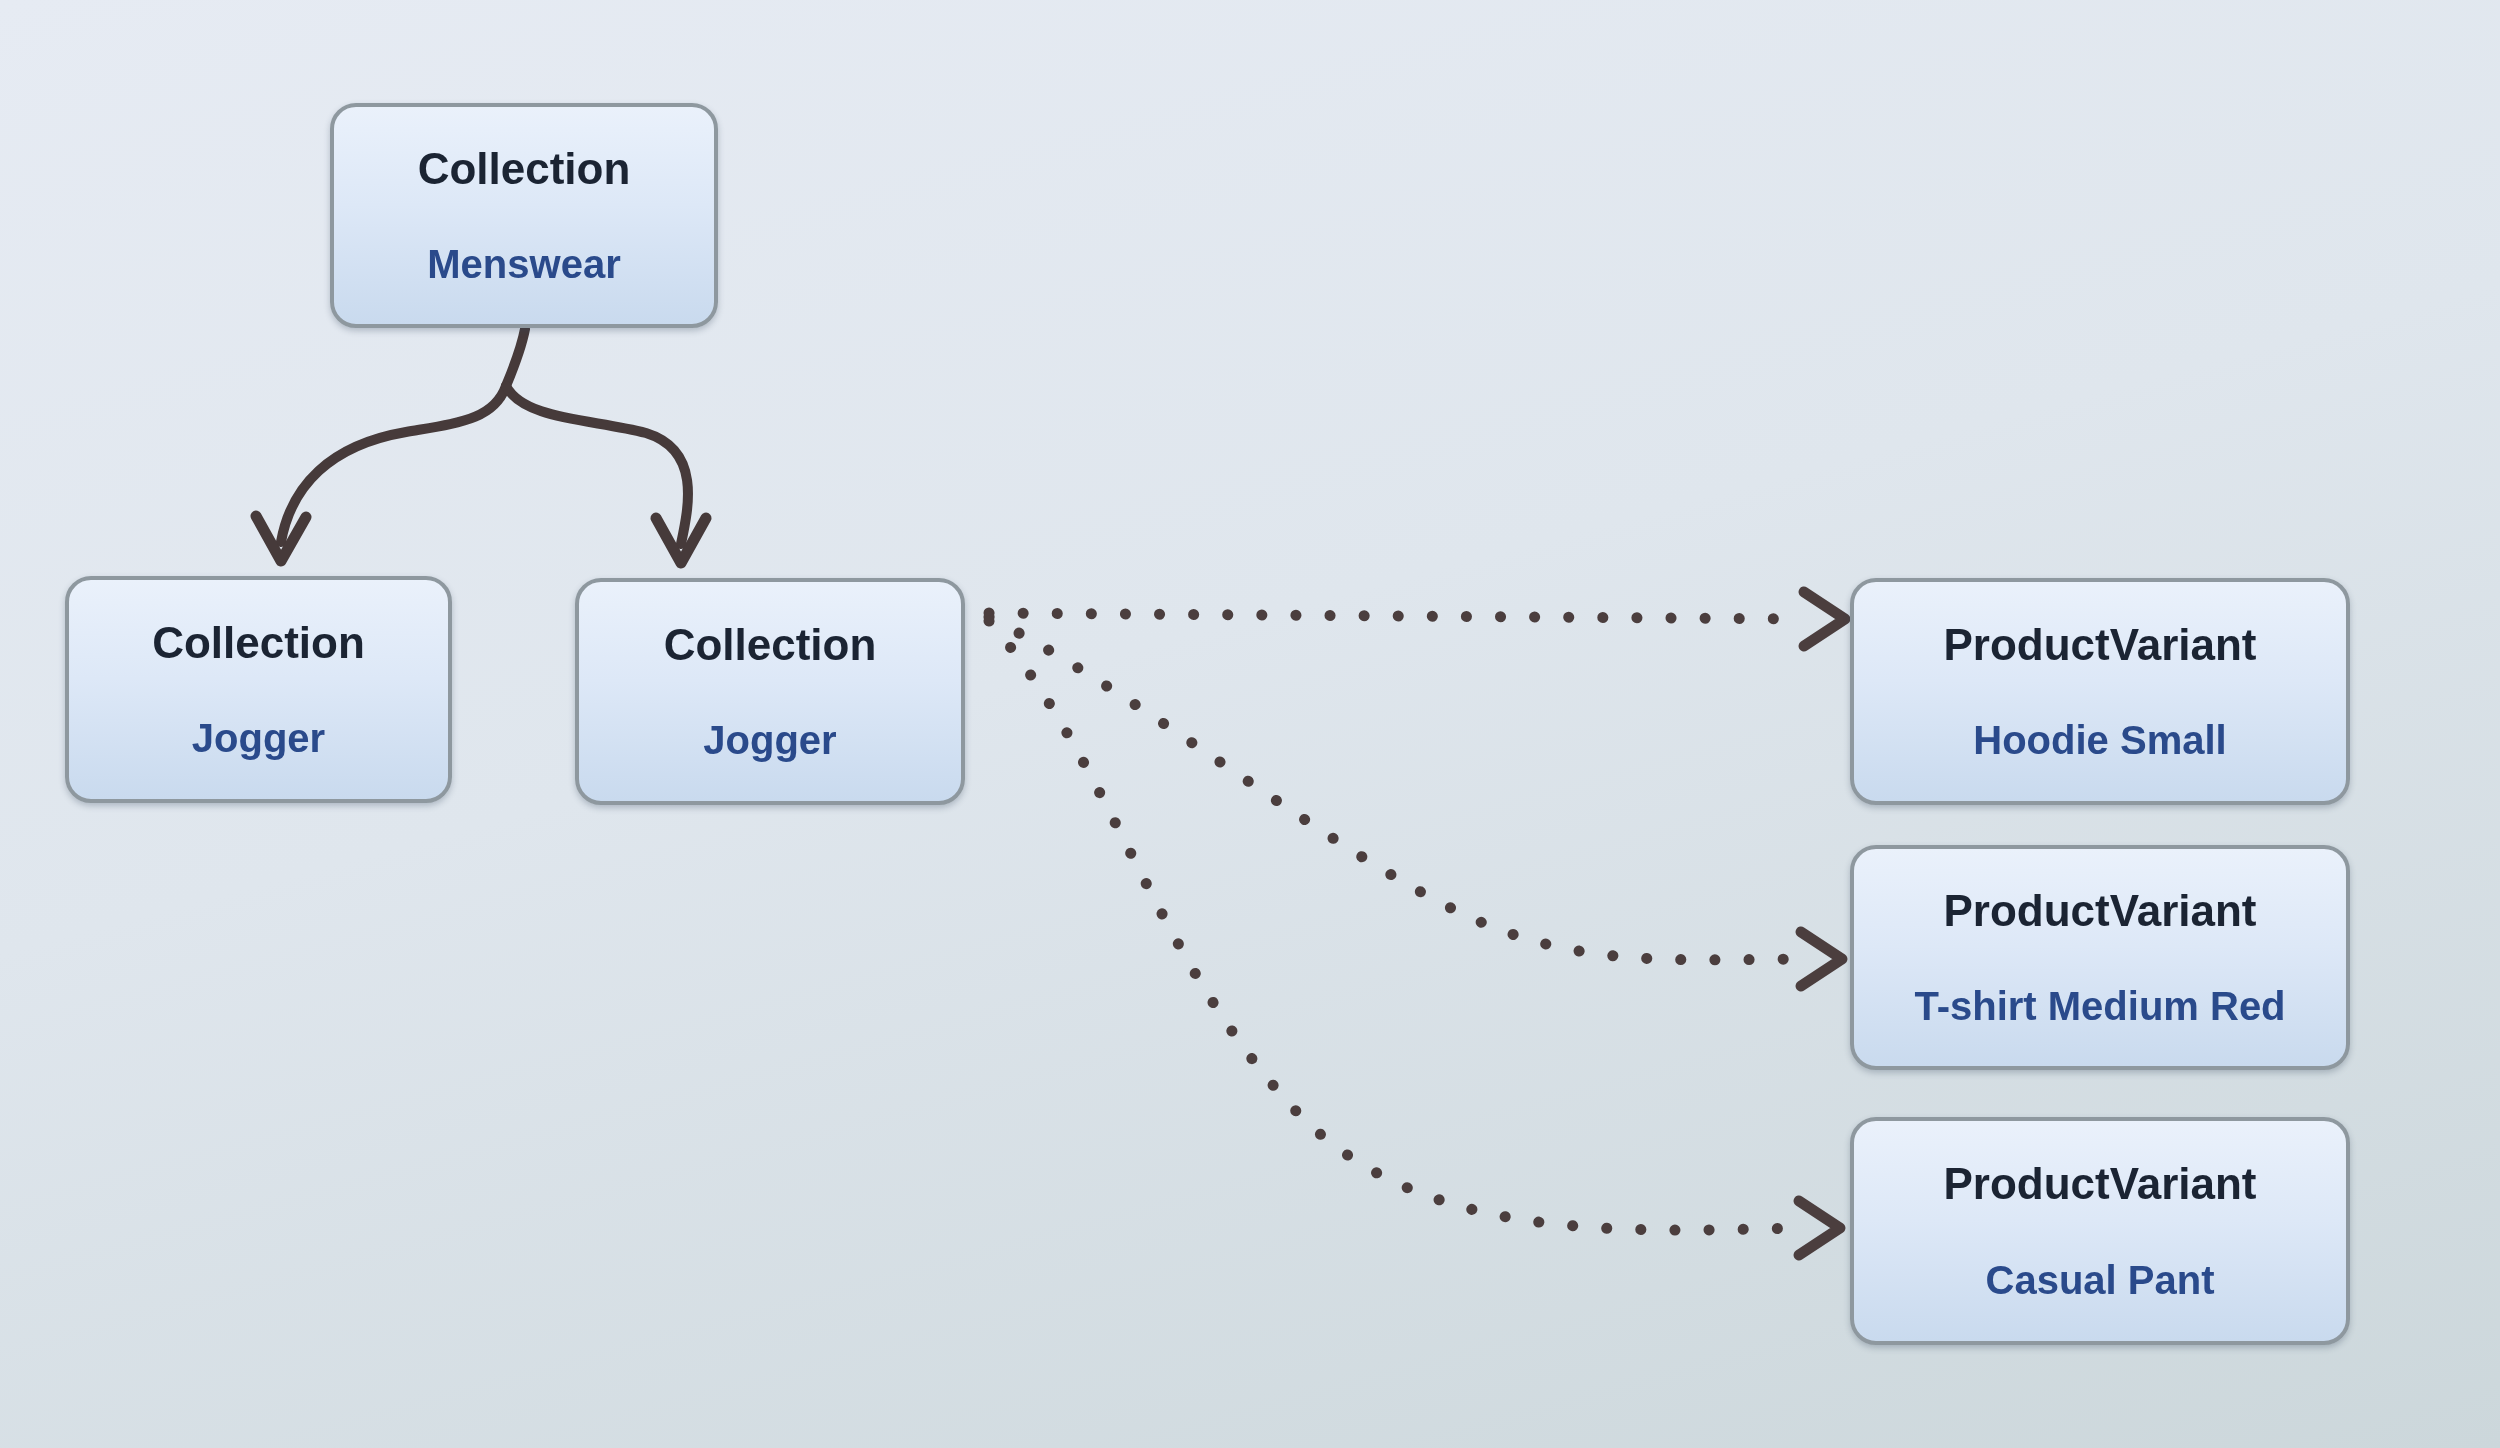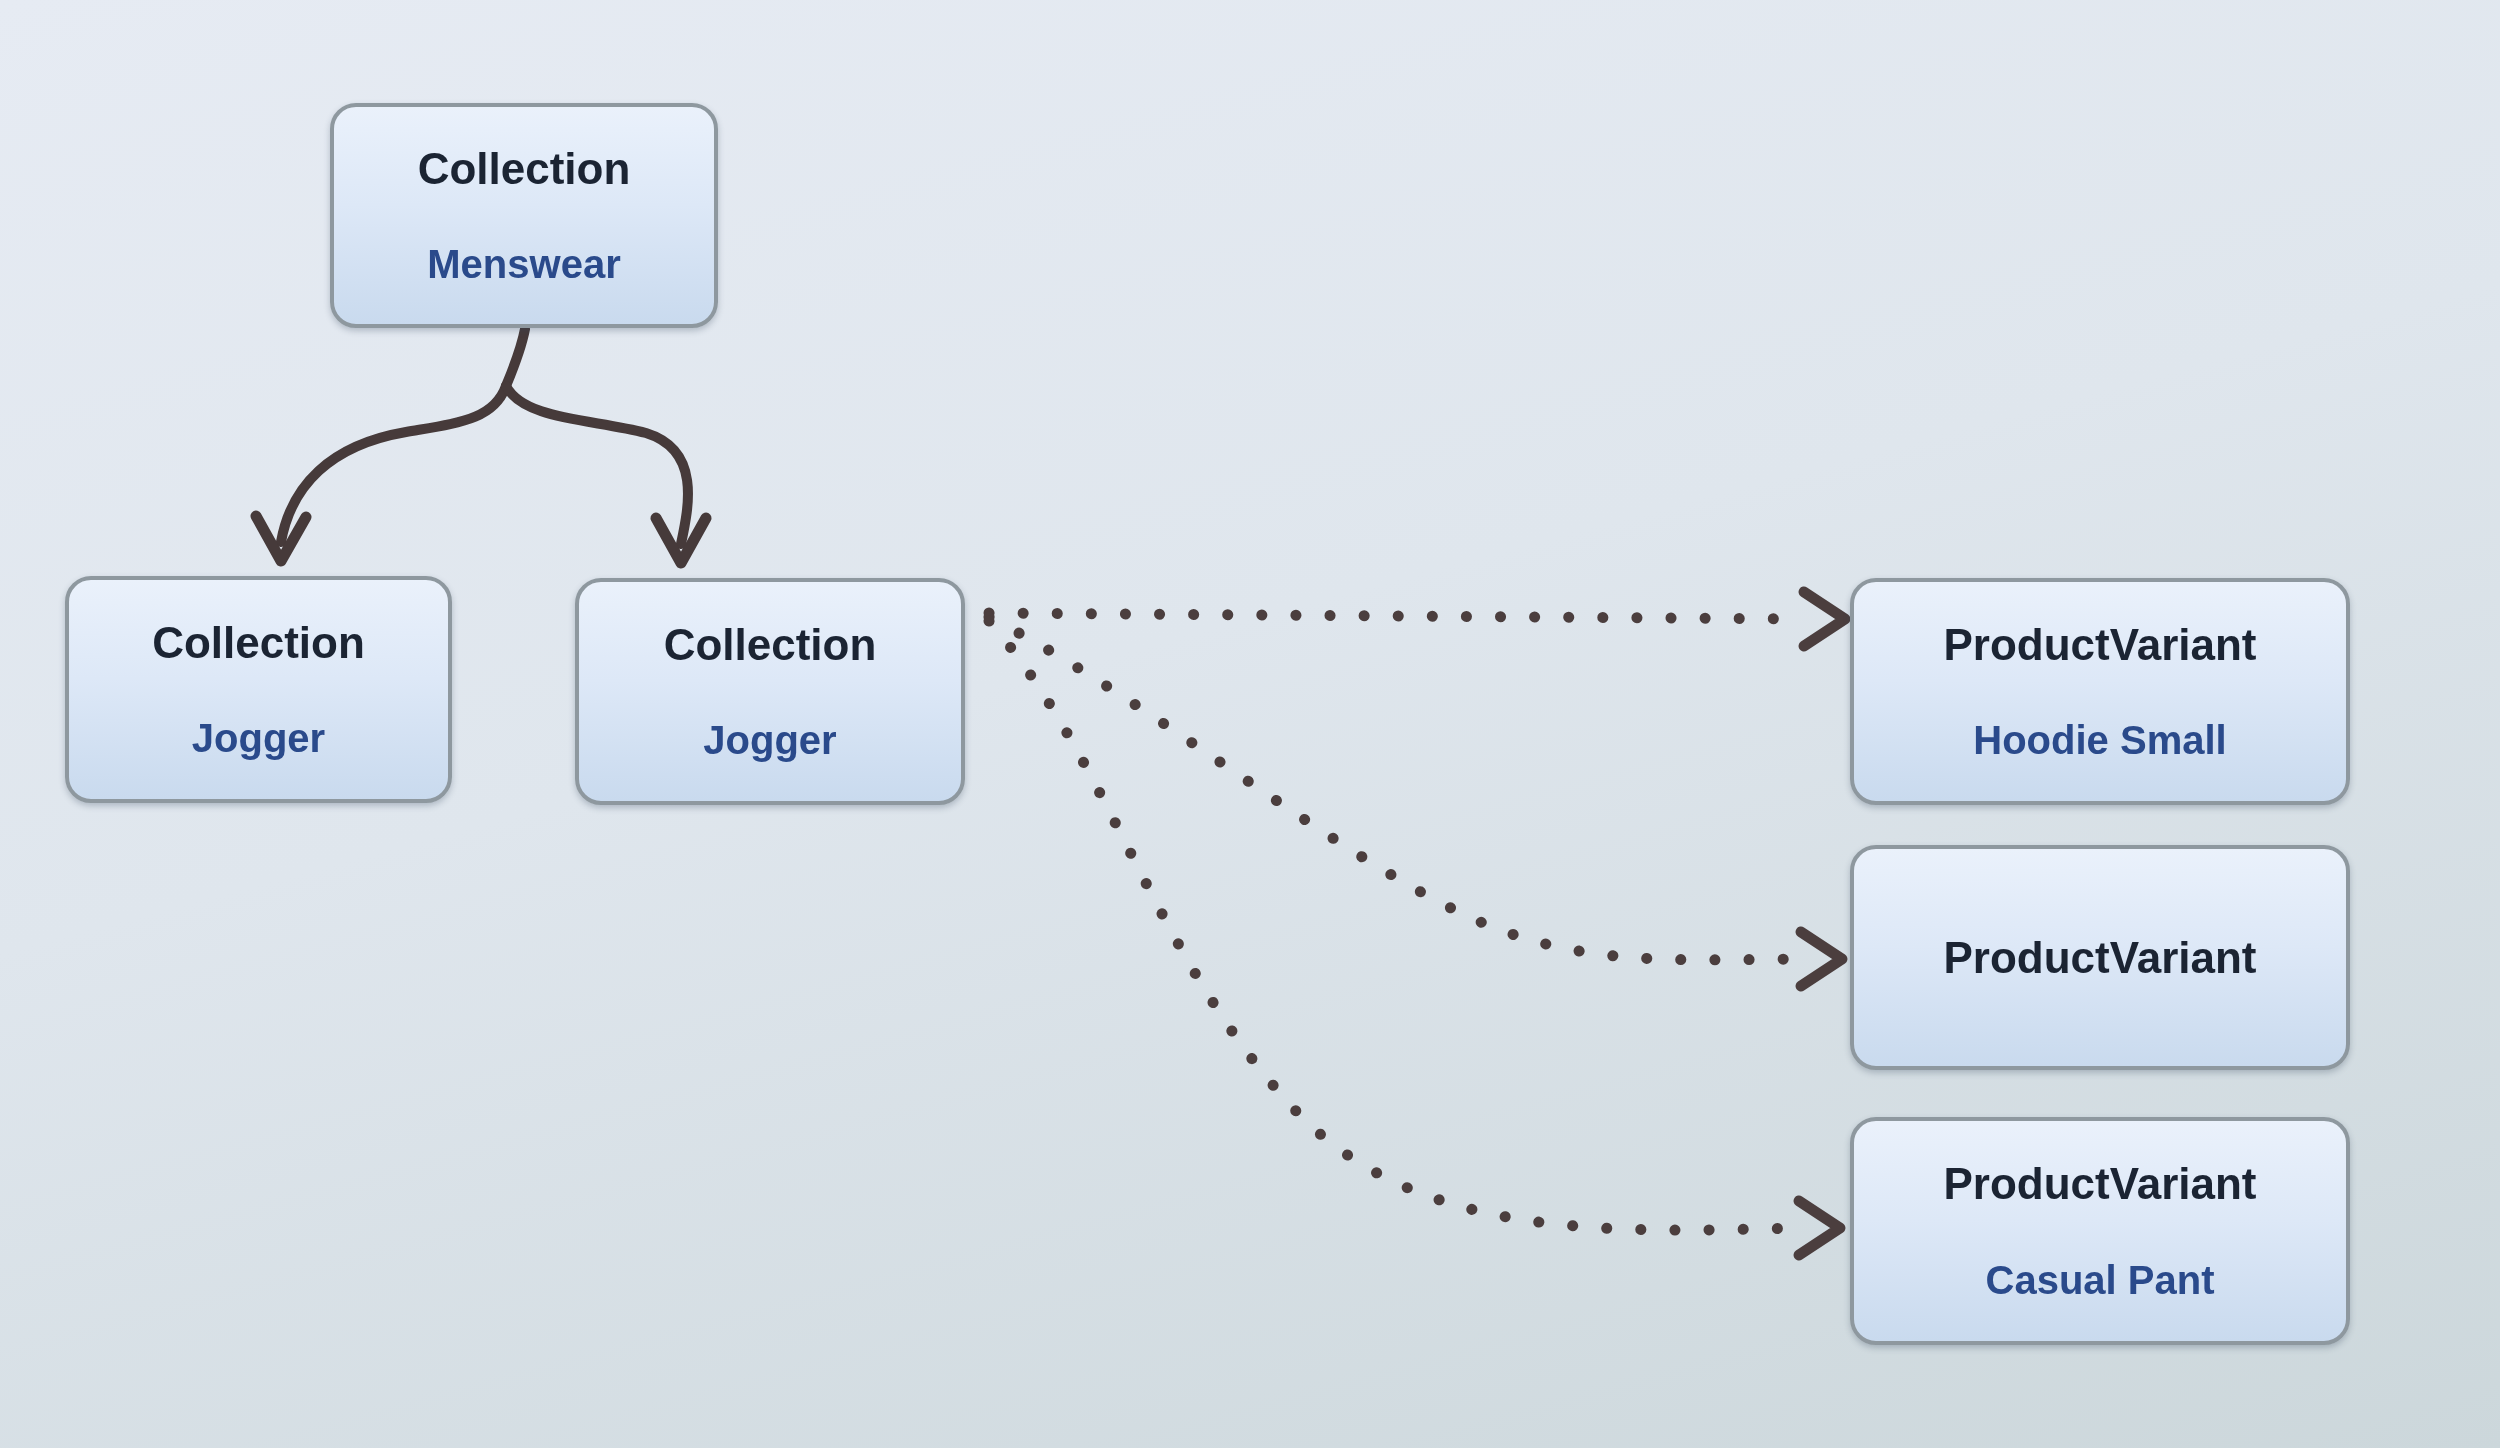--- a/index.html
+++ b/index.html
@@ -114,20 +114,21 @@
     <div class="node-name">Jogger</div>
   </div>
 
   <div class="node n-hoodie">
     <div class="node-type">ProductVariant</div>
     <div class="node-name">Hoodie Small</div>
   </div>
 
   <div class="node n-tshirt">
     <div class="node-type">ProductVariant</div>
+    <div class="node-name">T-shirt Medium Red</div>
   </div>
 
   <div class="node n-jogger">
     <div class="node-type">ProductVariant</div>
     <div class="node-name">Casual Pant</div>
   </div>
 
 </div>
 
 </body></html>

